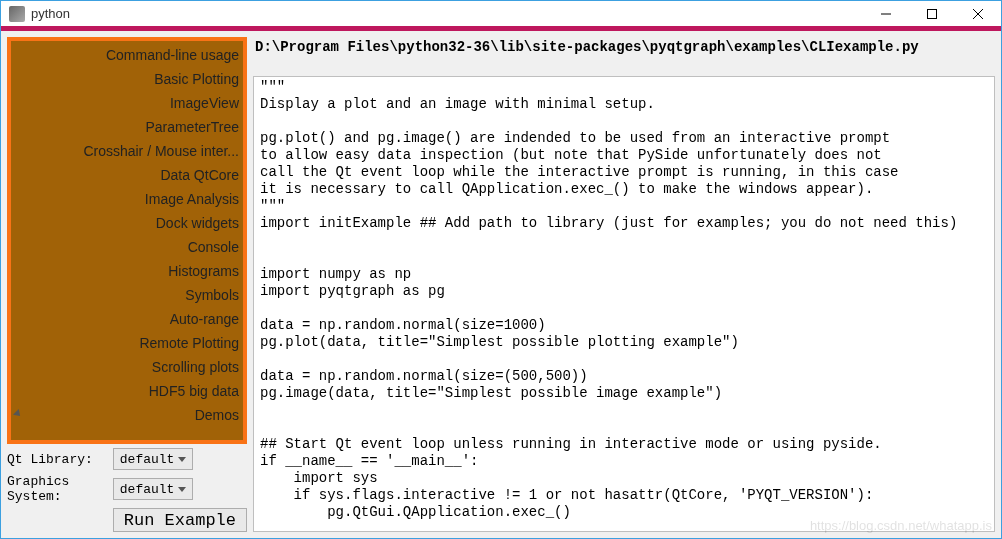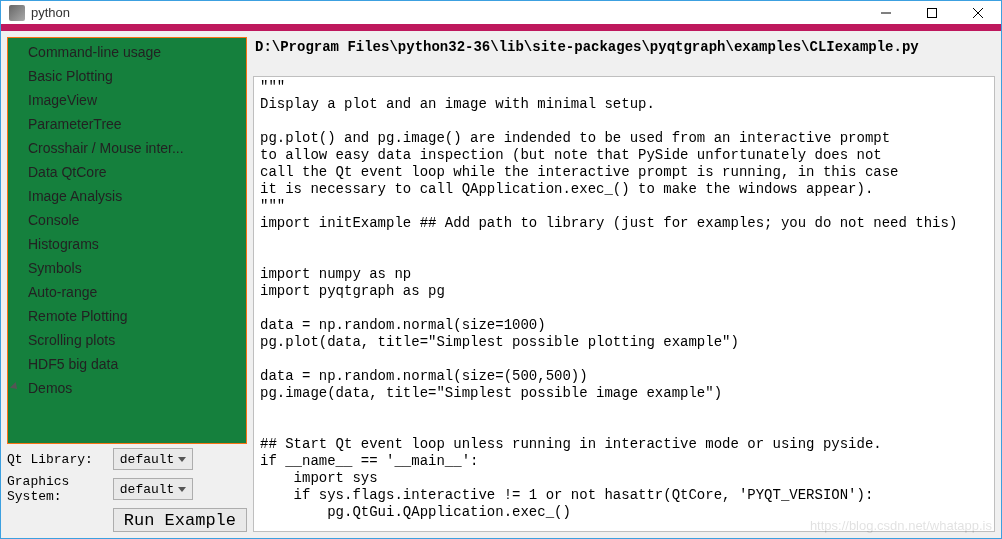--- a/index.html
+++ b/index.html
@@ -18,21 +18,21 @@
     background: #fff;
     display: flex;
     flex-direction: column;
   }
   .titlebar {
     height: 30px;
     display: flex;
     align-items: center;
     padding-left: 8px;
     background: #fff;
-    border-bottom: 7px solid #be185d;
+    border-bottom: 5px solid #be185d;
   }
   .titlebar-icon {
     width: 16px; height: 16px;
     margin-right: 6px;
     background: linear-gradient(135deg,#666,#aaa);
     border-radius: 2px;
   }
   .titlebar-title { flex: 0 0 auto; color: #333; }
   .titlebar-spacer { flex: 1; }
   .winbtn {
@@ -53,25 +53,26 @@
 
   .left-col {
     width: 240px;
     display: flex;
     flex-direction: column;
     gap: 4px;
   }
 
   .example-list-wrap {
     flex: 1;
-    background: #15803d;
-    border: 1px solid #f97316;
+    background: #a16207;
+    border: 4px solid #f97316;
     position: relative;
     overflow: hidden;
     display: flex;
+    text-align: right;
   }
   .example-list {
     flex: 1;
     overflow-y: scroll;
     padding: 2px 0;
   }
   .example-list::-webkit-scrollbar { width: 17px; }
   .example-list::-webkit-scrollbar-track { background: #f0f0f0; }
   .example-list::-webkit-scrollbar-thumb { background: #c0c0c0; border: 1px solid #a0a0a0; }
   .example-item {
@@ -219,20 +220,21 @@
     <div class="left-col">
       <div class="example-list-wrap">
         <div class="example-list" id="example-list">
             <div class="example-item">Command-line usage</div>
             <div class="example-item">Basic Plotting</div>
             <div class="example-item">ImageView</div>
             <div class="example-item">ParameterTree</div>
             <div class="example-item">Crosshair / Mouse inter...</div>
             <div class="example-item">Data QtCore</div>
             <div class="example-item">Image Analysis</div>
+            <div class="example-item">Dock widgets</div>
             <div class="example-item">Console</div>
             <div class="example-item">Histograms</div>
             <div class="example-item">Symbols</div>
             <div class="example-item">Auto-range</div>
             <div class="example-item">Remote Plotting</div>
             <div class="example-item">Scrolling plots</div>
             <div class="example-item">HDF5 big data</div>
             <div class="example-item chevron">Demos</div>
           </div>
       </div>

